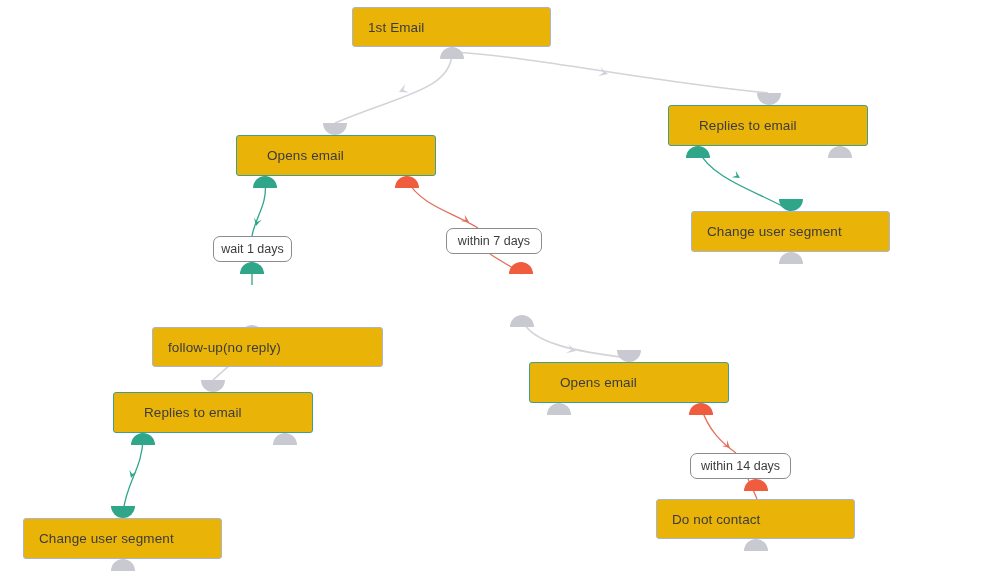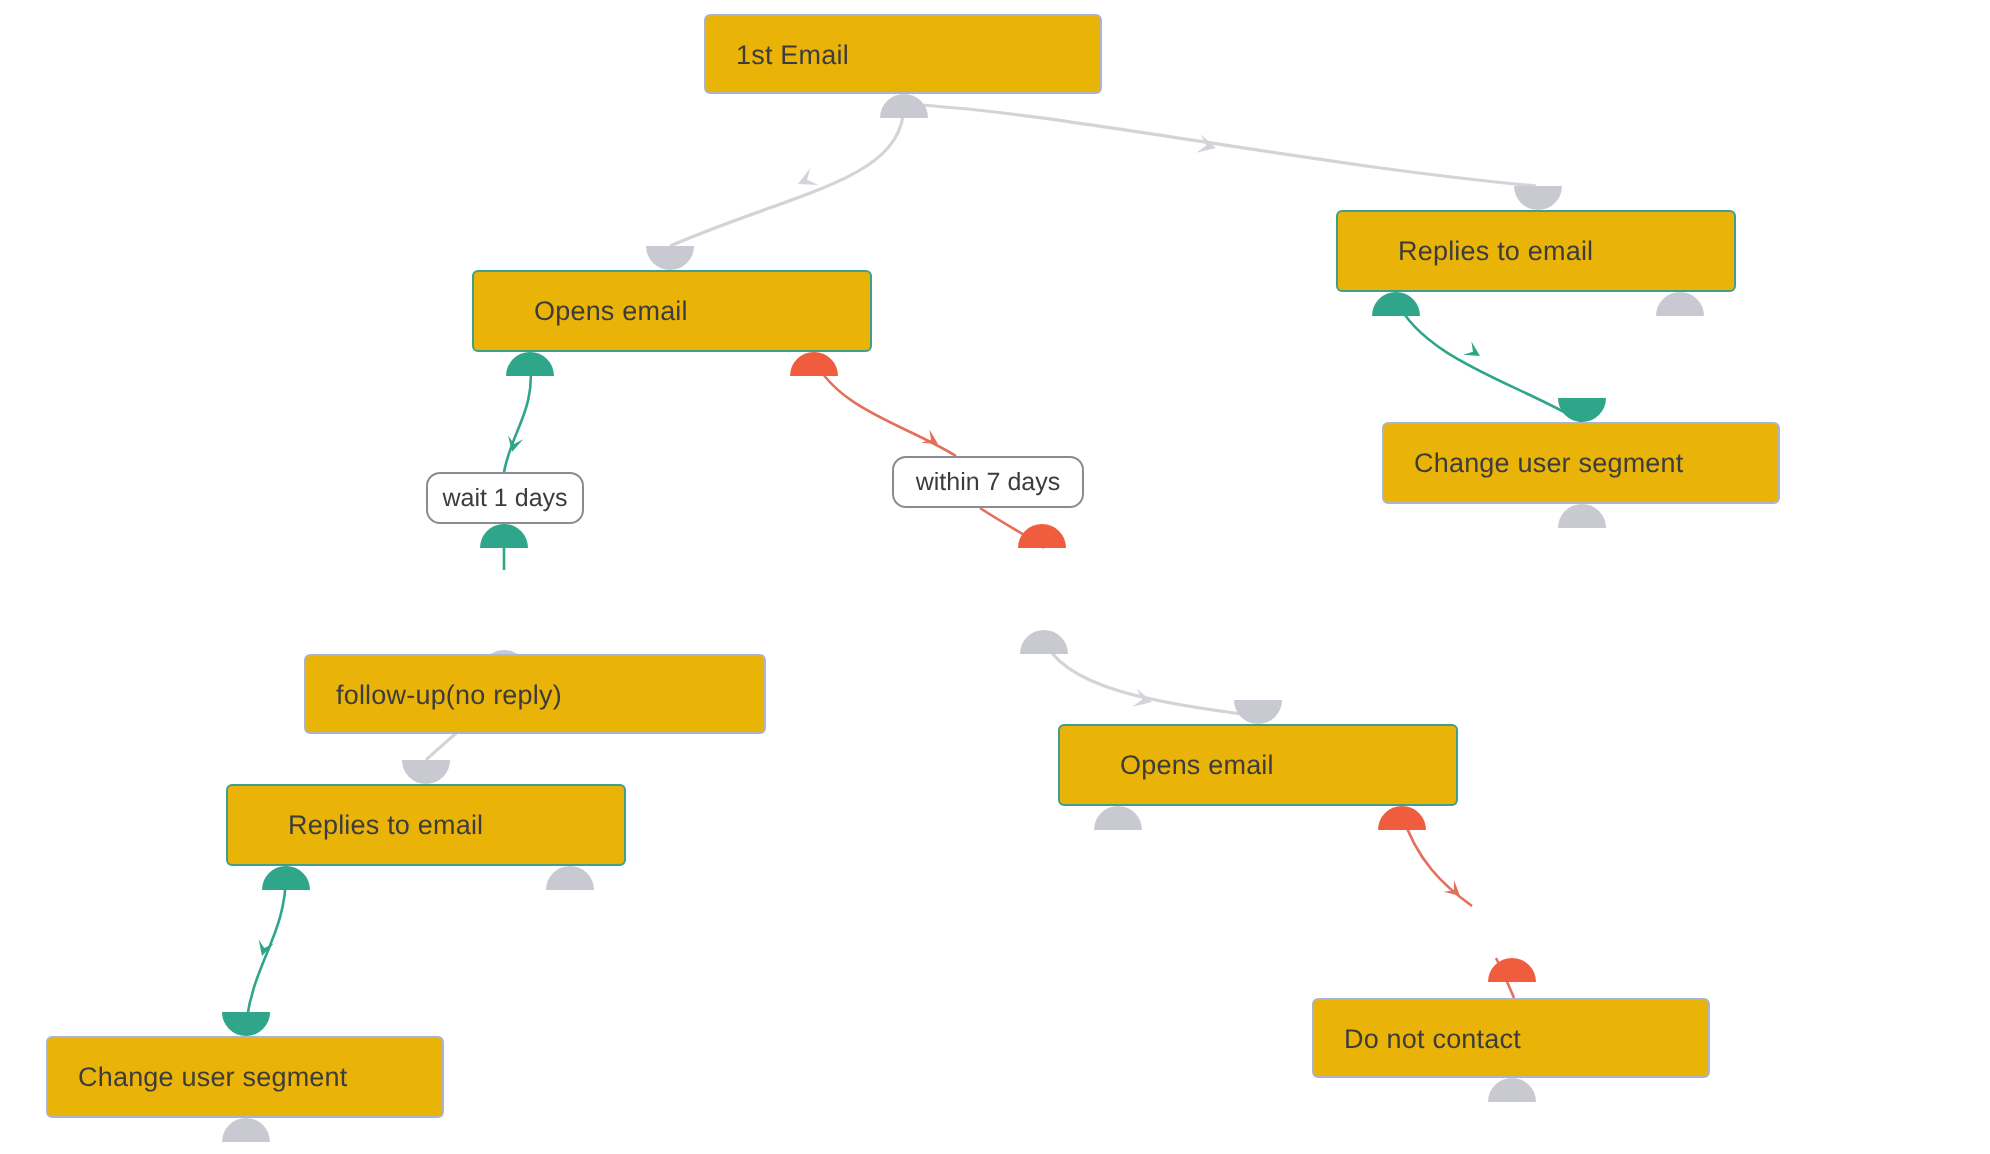--- a/index.html
+++ b/index.html
@@ -133,20 +133,23 @@
     </div>
     <div class="node action" style="left: 656px; top: 499px; width: 199px; height: 40px;">
       <span class="node-label">Do not contact</span>
     </div>
     <div class="pill" style="left: 213px; top: 236px; width: 79px;">
       <span class="pill-label">wait 1 days</span>
     </div>
     <div class="pill" style="left: 446px; top: 228px; width: 96px;">
       <span class="pill-label">within 7 days</span>
     </div>
+    <div class="pill" style="left: 690px; top: 453px; width: 101px;">
+      <span class="pill-label">within 14 days</span>
+    </div>
     <div class="handle bottom h-gray" style="left: 440px; top: 47px;">
       <i></i>
     </div>
     <div class="handle top h-gray" style="left: 323px; top: 123px;">
       <i></i>
     </div>
     <div class="handle bottom h-green" style="left: 253px; top: 176px;">
       <i></i>
     </div>
     <div class="handle bottom h-red" style="left: 395px; top: 176px;">

